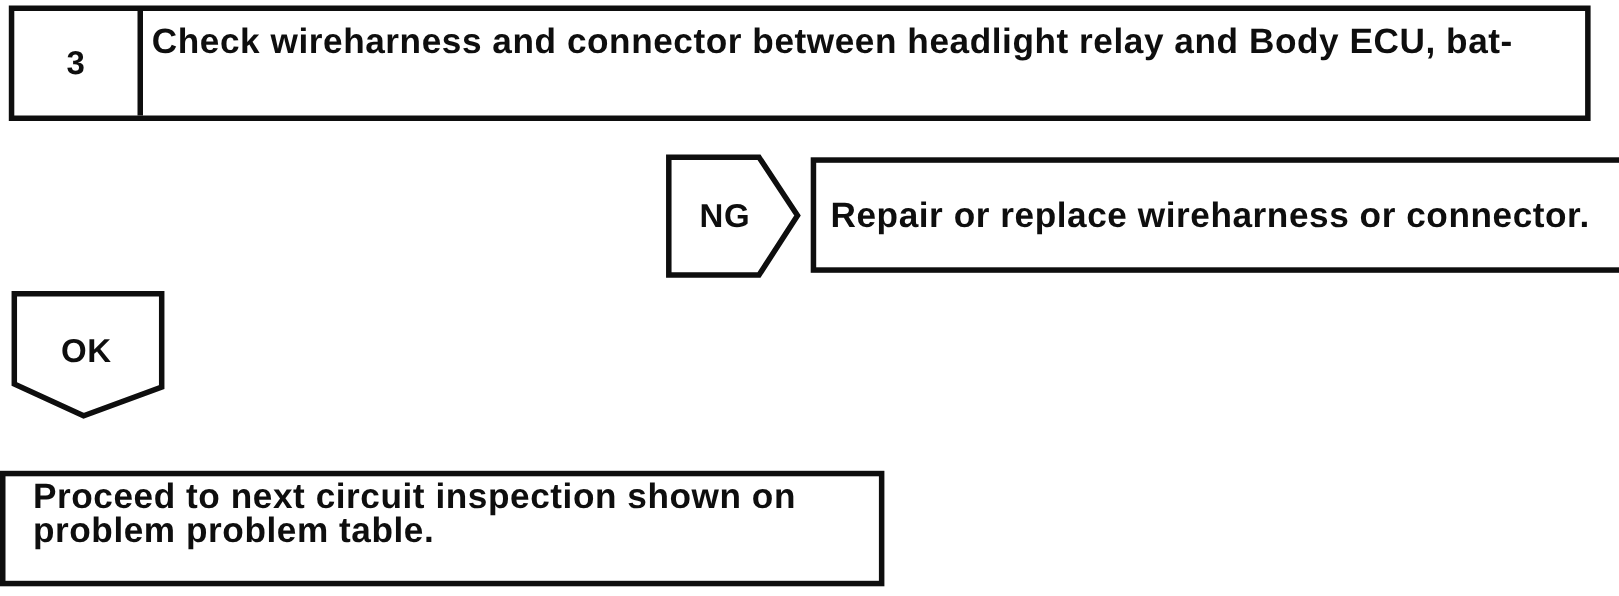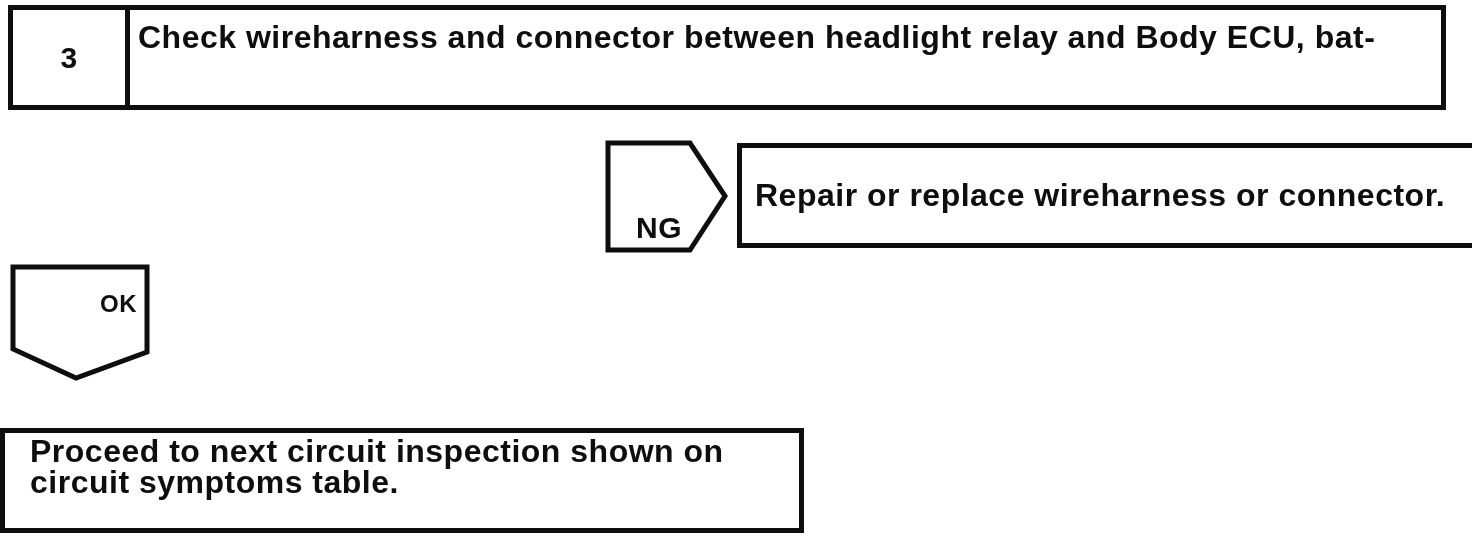--- a/index.html
+++ b/index.html
@@ -70,21 +70,20 @@
     position: absolute;
     left: 10px;
     top: 0;
     width: 92px;
     height: 113px;
     display: flex;
     align-items: center;
     justify-content: center;
     font-size: 30px;
     letter-spacing: 0.5px;
-    margin-top: 31px;
   }
 
   
   #ng-action-box {
     left: 737px;
     top: 143px;
     width: 789px;
     height: 105px;
     display: flex;
     align-items: center;
@@ -99,29 +98,28 @@
     height: 119px;
   }
   #ok-shape-wrap svg {
     position: absolute;
     left: 0;
     top: 0;
   }
   #ok-label {
     position: absolute;
     left: 0;
-    top: 0;
+    top: 16px;
     width: 137px;
     height: 82px;
     display: flex;
     align-items: center;
     justify-content: center;
-    font-size: 24px;
+    font-size: 30px;
     letter-spacing: 0.5px;
-    margin-left: 40px;
   }
 
   
   #ok-action-box {
     left: 0;
     top: 428px;
     width: 804px;
     height: 105px;
     padding: 3px 8px 12px 25px;
   }
@@ -151,16 +149,16 @@
 
   <div class="abs" id="ok-shape-wrap">
     <svg width="142" height="119" viewBox="0 0 142 119">
       <polygon points="3,4 137,4 137,89 66,115 3,86" fill="#ffffff" stroke="#0e0e0e" stroke-width="5" stroke-linejoin="miter"></polygon>
     </svg>
     <div id="ok-label">OK</div>
   </div>
 
   <div class="abs box" id="ok-action-box">
     <div class="txt">Proceed to next circuit inspection shown on</div>
-    <div class="txt">circuit symptoms table.</div>
+    <div class="txt">problem problem table.</div>
   </div>
 
 </div>
 
 </body></html>

